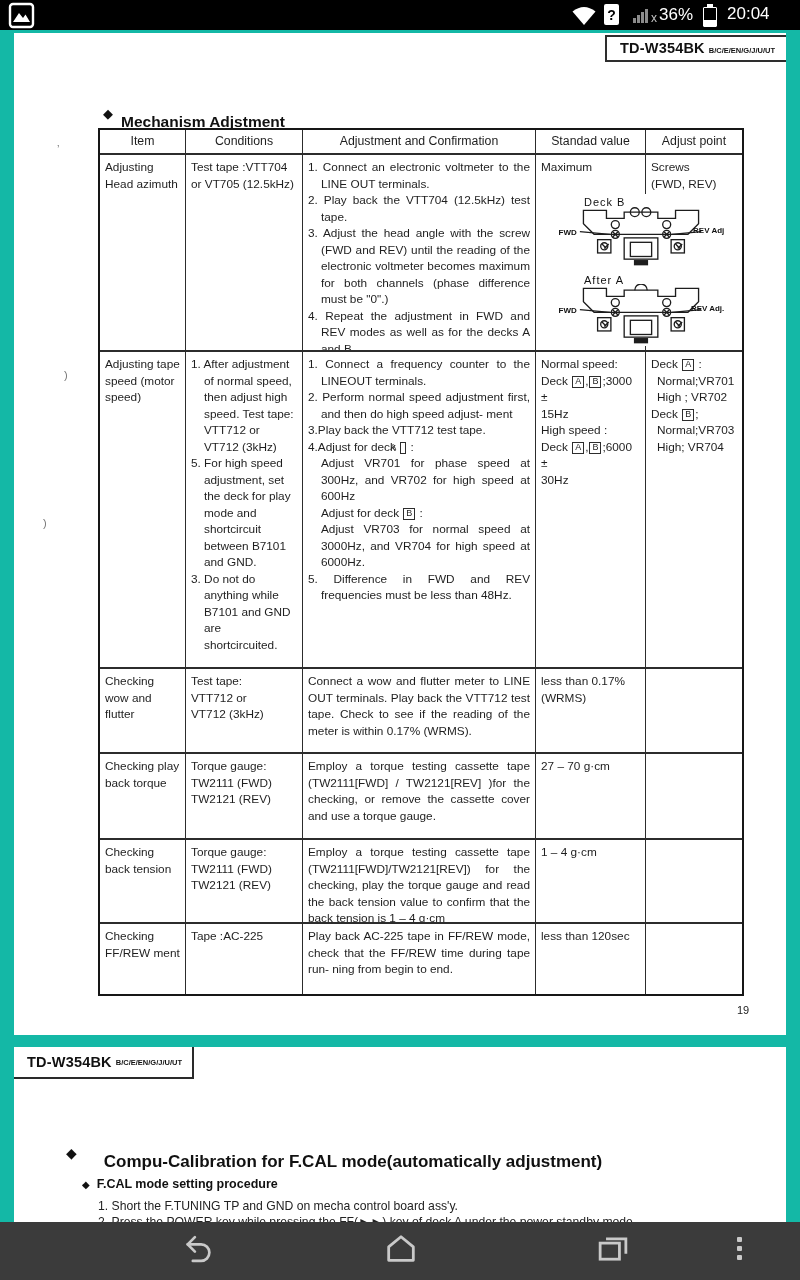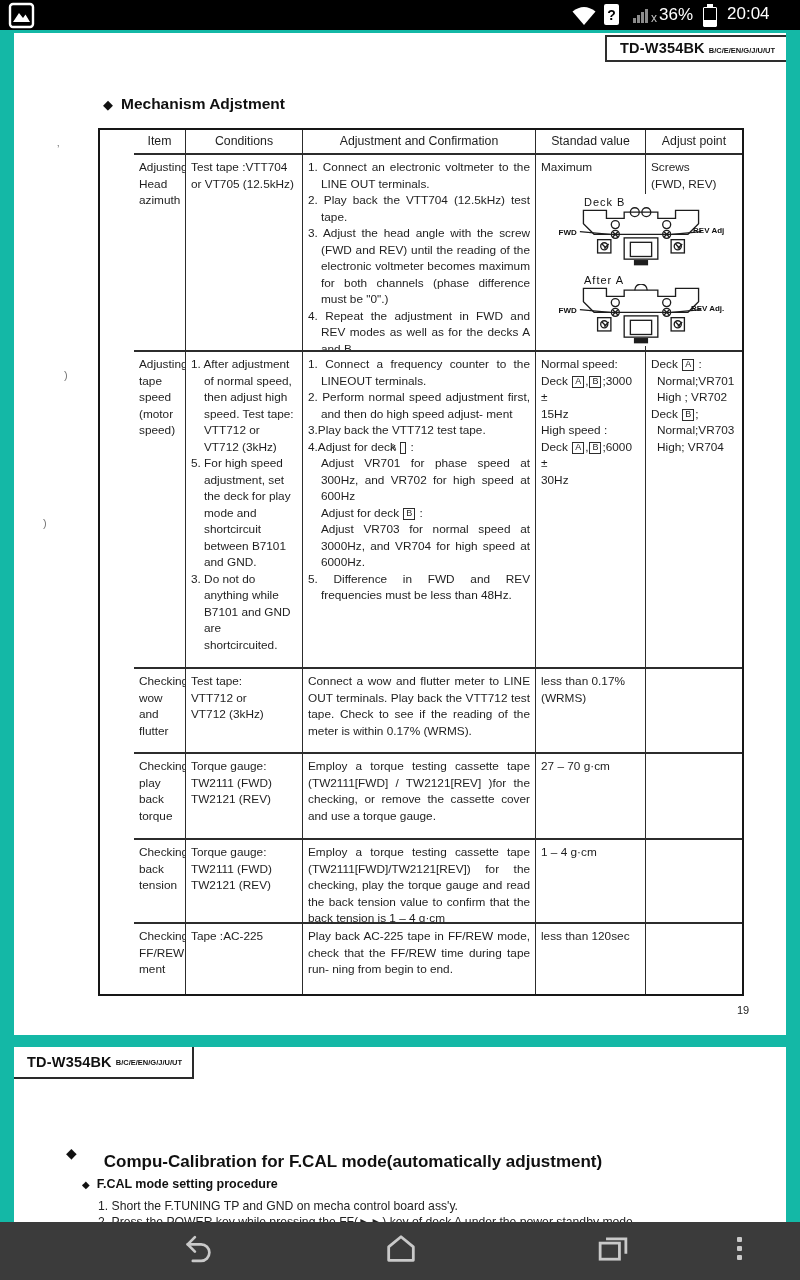--- a/index.html
+++ b/index.html
@@ -22,30 +22,30 @@
   .stage{position:absolute;left:0;top:30px;width:800px;height:1192px;background:#14b8a6;}
   .page{position:absolute;background:#fff;color:#1d1d1d;}
   .page1{left:14px;top:3px;width:772px;height:1002px;}
   .page2{left:14px;top:1017px;width:772px;height:175px;overflow:hidden;}
   .hdrbox{position:absolute;left:591px;top:2px;width:181px;height:27px;border:2px solid #2e2e2e;
           border-right:none;display:flex;align-items:baseline;padding:3px 0 0 13px;box-sizing:border-box;}
   .model{font-weight:bold;font-size:14.5px;color:#111;letter-spacing:.2px;}
   .suffix{font-weight:bold;font-size:7.5px;color:#111;margin-left:4px;}
   .sec{position:absolute;left:89px;top:62px;display:flex;align-items:center;gap:8px;}
   .sec .dia{font-size:13px;color:#111;}
-  .sec .txt{font-weight:bold;font-size:15.5px;color:#111;}
+  .sec .txt{font-weight:bold;font-size:15.5px;color:#111;margin-top:18px;}
   .mk{position:absolute;color:#777;font-size:11px;}
   .pnum{position:absolute;left:723px;top:971px;font-size:11px;color:#222;}
   
   .tbl{position:absolute;left:84px;top:95px;width:646px;box-sizing:border-box;border:2px solid #161616;
        display:grid;grid-template-columns:85px 117px 233px 110px 97px;
        grid-template-rows:23px 197px 317px 85px 86px 84px 72px;
        font-size:11.8px;line-height:16.5px;color:#1e1e1e;}
   .cell{border-left:1px solid #2c2c2c;border-top:2px solid #2c2c2c;padding:4px 5px;overflow:hidden;box-sizing:border-box;}
-  .fc{border-left:none;margin-left:34px;} .fr{border-top:none;}
+  .fc{border-left:none;} .fr{border-top:none;}
   .hd{display:flex;align-items:center;justify-content:center;padding:0;font-size:12.3px;}
   .li{text-indent:-13px;padding-left:13px;}
   .cont{padding-left:13px;}
   .ind{padding-left:6px;}
   .just{text-align:justify;}
   .bx{display:inline-block;border:1px solid #2d2d2d;font-size:9px;line-height:9px;padding:0 2px 1px 2px;
       margin:0 1px;vertical-align:1px;}
   
   .diag{position:absolute;left:440px;top:64px;width:202px;height:152px;background:#fff;z-index:2;}
   .dlabel{position:absolute;left:44px;font-size:11px;color:#111;letter-spacing:1px;}

